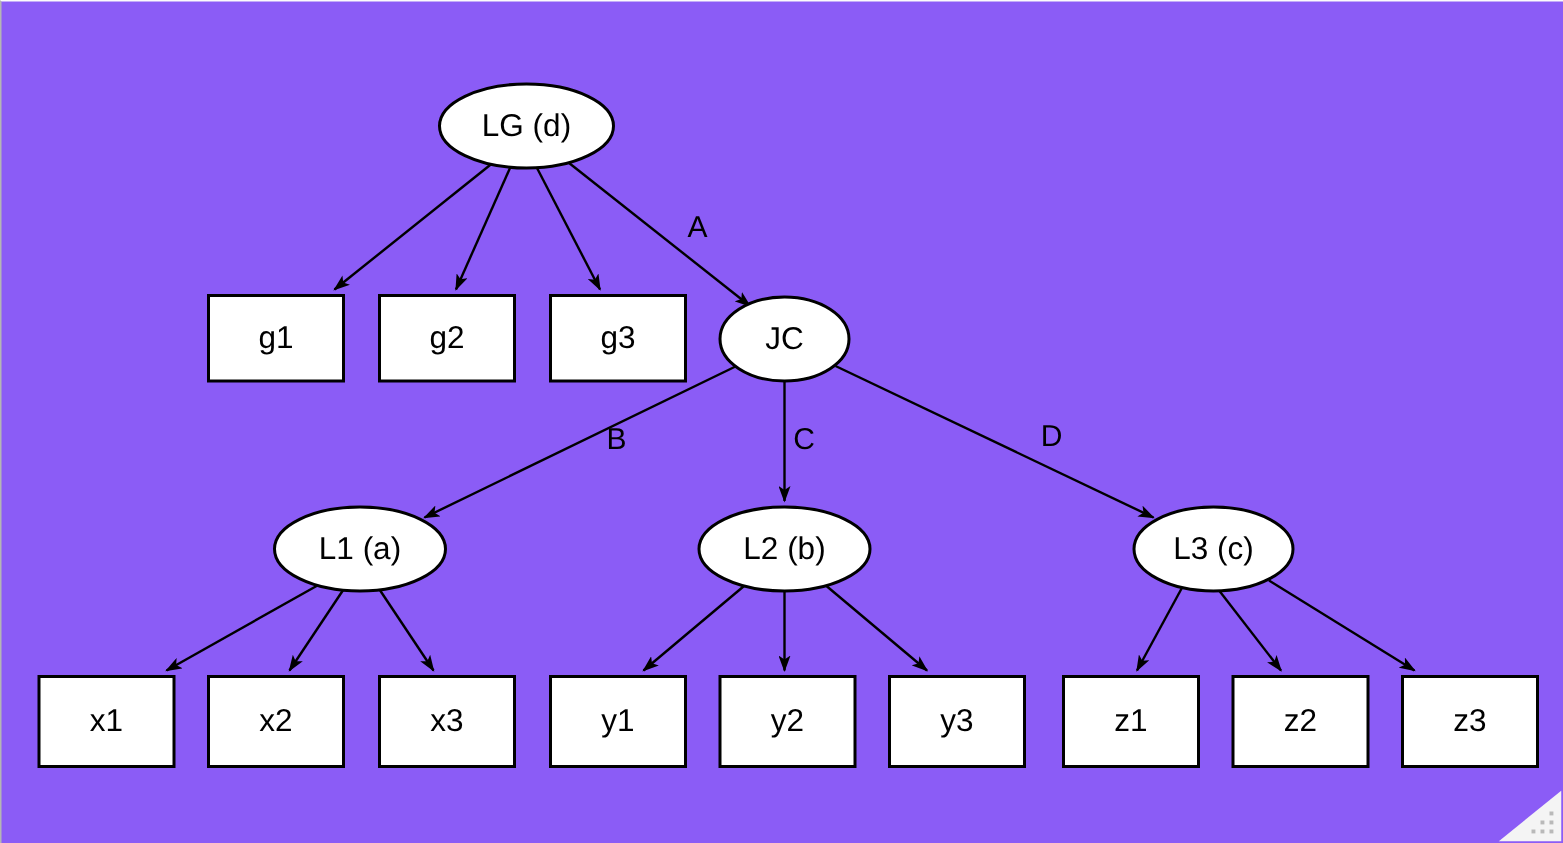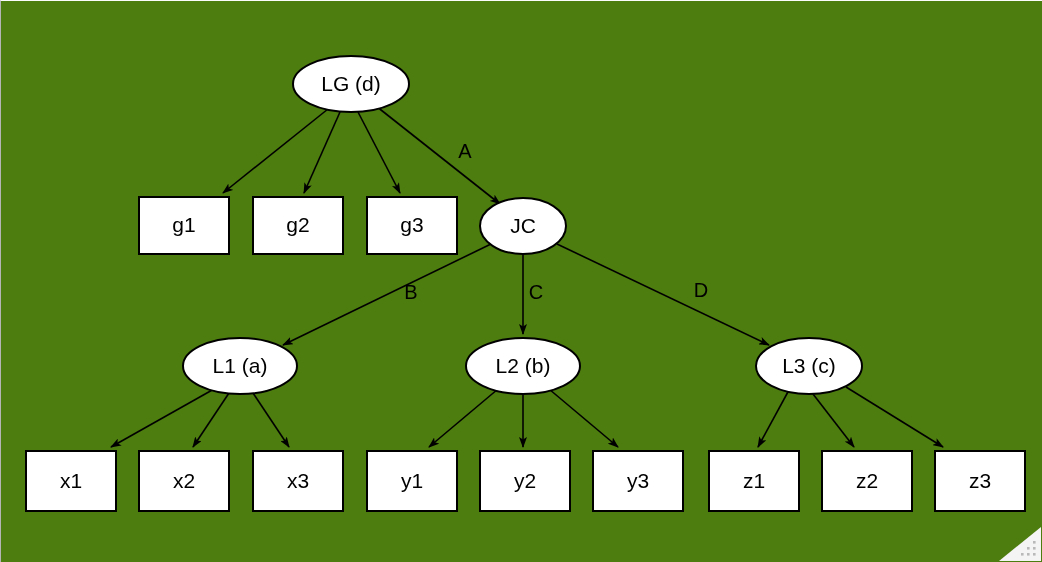--- a/index.html
+++ b/index.html
@@ -10,21 +10,21 @@
   body {
     width: 1042px;
     height: 562px;
     font-family: "Liberation Sans", sans-serif;
     overflow: hidden;
   }
   #canvas {
     position: relative;
     width: 1042px;
     height: 562px;
-    background: #4d7c0f;
+    background: #8b5cf6;
     box-sizing: border-box;
     border-left: 1px solid #b5b5b5;
     border-top: 1px solid #fbfbfb;
   }
   svg#graph {
     position: absolute;
     left: 0;
     top: 0;
     width: 1042px;
     height: 562px;

